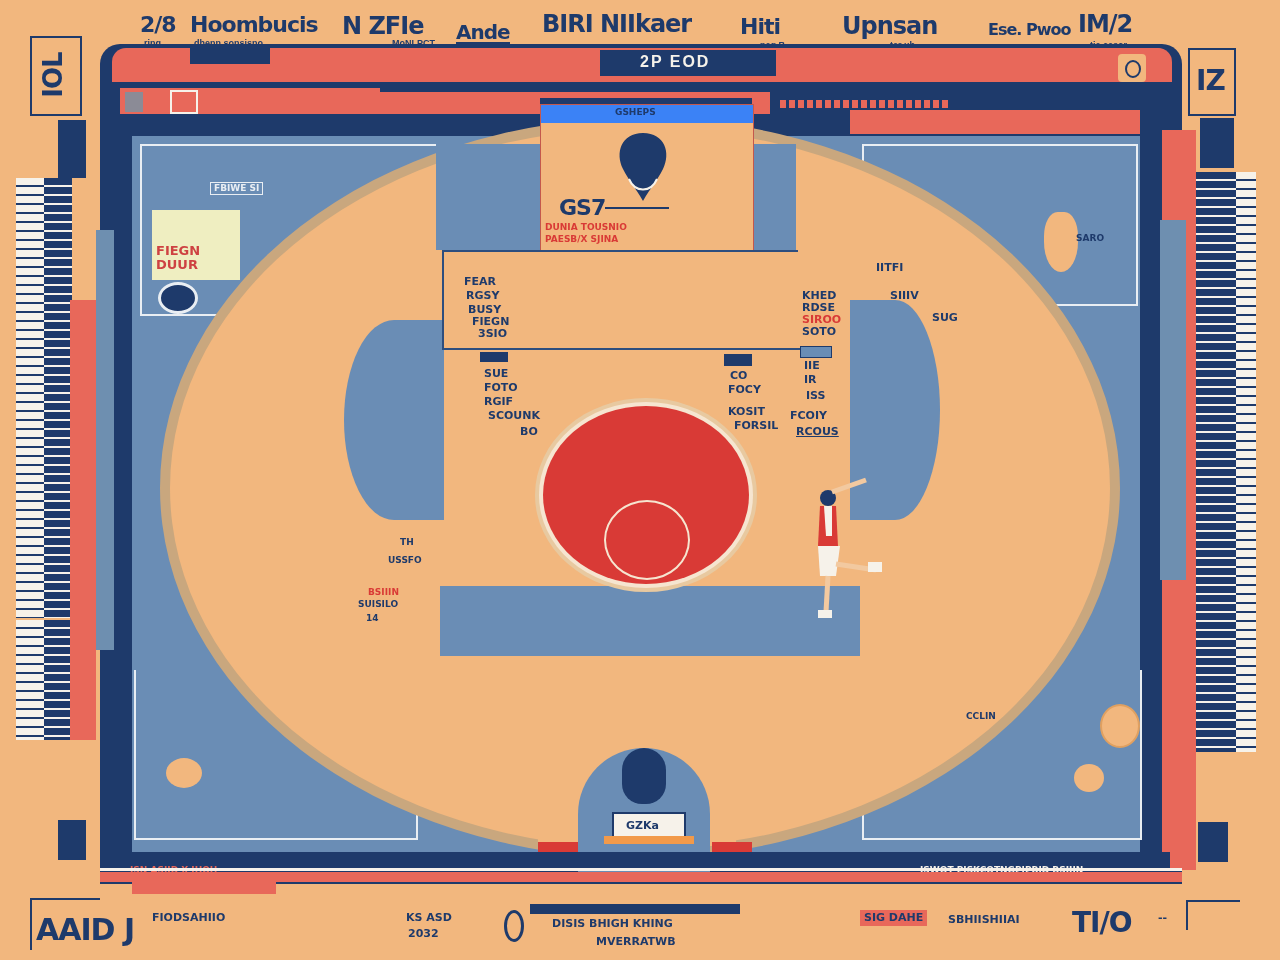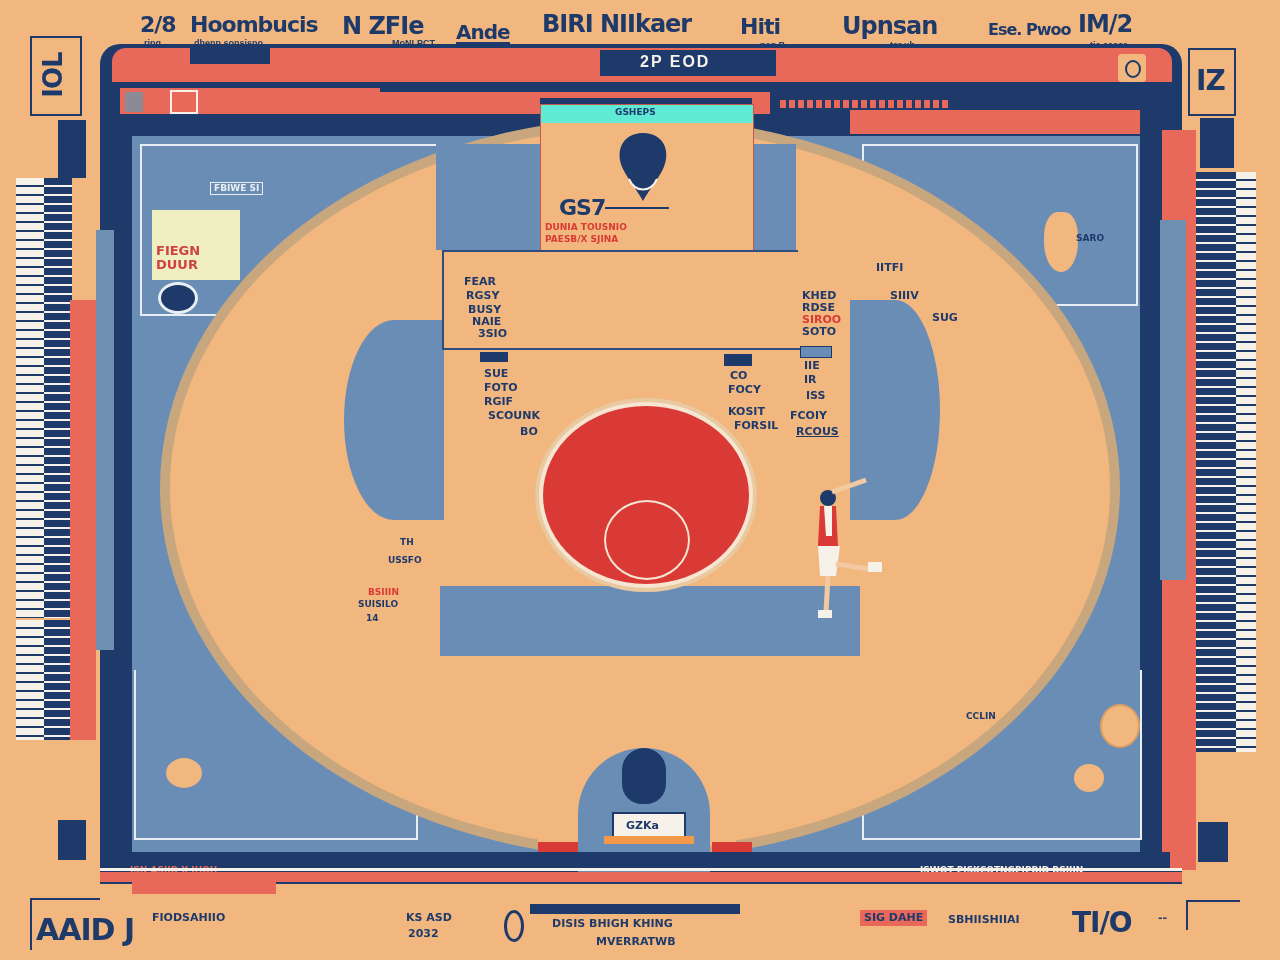--- a/index.html
+++ b/index.html
@@ -153,38 +153,38 @@
 <div class="floor-circle"></div>
 
 <div class="blue-patch" style="left:344px;top:320px;width:100px;height:200px;border-radius:50% 0 0 50%;"></div>
 <div class="blue-patch" style="left:850px;top:300px;width:90px;height:220px;border-radius:0 50% 50% 0;"></div>
 <div class="blue-patch" style="left:440px;top:586px;width:420px;height:70px;"></div>
 <div class="blue-patch" style="left:436px;top:144px;width:104px;height:106px;"></div>
 <div class="blue-patch" style="left:752px;top:144px;width:44px;height:106px;"></div>
 <div class="dark-patch" style="left:540px;top:98px;width:212px;height:10px;"></div>
 
 <div class="abs" style="left:540px;top:104px;width:212px;height:148px;background:#F2B77E;border:1px solid #C4584C;">
-  <div class="abs" style="left:0;top:0;width:212px;height:18px;background:#5eead4;">
+  <div class="abs" style="left:0;top:0;width:212px;height:18px;background:#3b82f6;">
     <span class="tiny-text navy" style="position:absolute;left:74px;top:3px;">GSHEPS</span>
   </div>
   <svg class="abs" style="left:70px;top:24px;" width="64" height="80">
     <path d="M32 4 C10 4 4 24 12 40 C18 52 24 58 32 72 C40 58 46 52 52 40 C60 24 54 4 32 4 Z" fill="#1E3A6B"></path>
     <path d="M18 50 C24 64 40 64 46 50" stroke="#F6F2EA" stroke-width="2" fill="none"></path>
   </svg>
   <div class="abs hdr-text navy" style="left:18px;top:90px;font-size:22px;">GS7</div>
   <div class="abs" style="left:64px;top:102px;width:64px;height:2px;background:#1E3A6B;"></div>
   <div class="abs tiny-text red" style="left:4px;top:118px;">DUNIA TOUSNIO</div>
   <div class="abs tiny-text red" style="left:4px;top:130px;">PAESB/X SJINA</div>
 </div>
 
 <div class="abs" style="left:442px;top:250px;width:356px;height:96px;background:#F2B77E;border:2px solid #2E4E7E;">
   <div class="abs small-text navy" style="left:20px;top:24px;">FEAR</div>
   <div class="abs small-text navy" style="left:22px;top:38px;">RGSY</div>
   <div class="abs small-text navy" style="left:24px;top:52px;">BUSY</div>
-  <div class="abs small-text navy" style="left:28px;top:64px;">NAIE</div>
+  <div class="abs small-text navy" style="left:28px;top:64px;">FIEGN</div>
   <div class="abs small-text navy" style="left:34px;top:76px;">3SIO</div>
 </div>
 <div class="abs" style="left:798px;top:250px;width:52px;height:96px;background:#F2B77E;">
   <div class="abs small-text navy" style="left:4px;top:40px;">KHED</div>
   <div class="abs small-text navy" style="left:4px;top:52px;">RDSE</div>
   <div class="abs small-text red" style="left:4px;top:64px;">SIROO</div>
   <div class="abs small-text navy" style="left:4px;top:76px;">SOTO</div>
 </div>
 
 <div class="center-red"></div>

